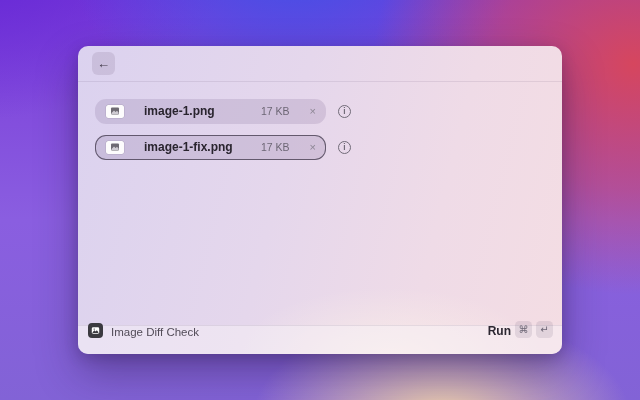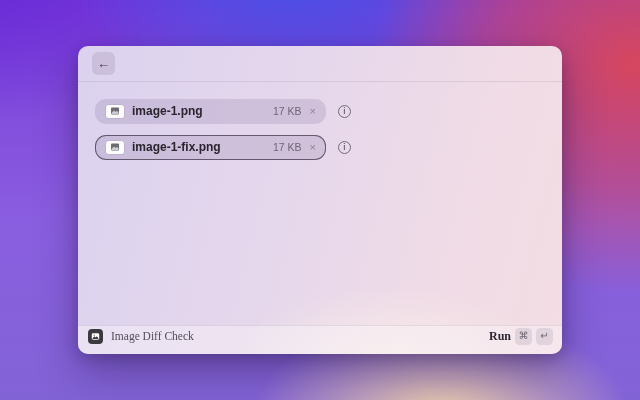--- a/index.html
+++ b/index.html
@@ -68,46 +68,45 @@
   .chip.focused { border-color: rgba(52,44,62,0.70); }
   .thumb {
     width: 18px; height: 13px;
     border-radius: 2.5px;
     background: #fdfcfd;
     box-shadow: 0 0 0 0.5px rgba(0,0,0,0.12);
     display: flex; align-items: center; justify-content: center;
     flex: 0 0 18px;
   }
   .file-name {
-    margin-left: 8px;
+    margin-left: 20px;
     flex: 1 1 auto;
     font-size: 12px; font-weight: 600; color: #29242e;
     white-space: nowrap; overflow: hidden;
   }
-  .file-size { font-size: 10.5px; color: #6d6675; margin-right: 8px; }
+  .file-size { font-size: 10.5px; color: #6d6675; margin-right: 20px; }
   .chip-close { font-size: 11px; color: #8d8694; line-height: 1; }
   .info-btn {
     margin-left: 12px;
     width: 13px; height: 13px;
     border-radius: 50%;
     border: 1.3px solid #716b78;
     color: #716b78;
     font-size: 8.5px; font-weight: 600;
     display: flex; align-items: center; justify-content: center;
     line-height: 1;
   }
 
   
   .footer {
     flex: 0 0 29px; height: 29px;
-    display: flex; align-items: center;
-    padding: 0 9px 8px 10px;
+    display: flex; align-items: flex-end;
+    padding: 0 9px 16px 10px;
     border-top: 1px solid rgba(70,50,90,0.10);
     background: rgba(249,243,248,0.45);
-    font-family: Liberation Serif, serif;
   }
   .app-icon {
     width: 15px; height: 15px;
     border-radius: 4px;
     background: #3b3a40;
     display: flex; align-items: center; justify-content: center;
     flex: 0 0 15px;
   }
   .footer-title { margin-left: 8px; font-size: 11.5px; color: #524c58; flex: 1 1 auto; }
   .run-label { font-size: 12px; font-weight: 600; color: #2c2731; margin-right: 0; }

